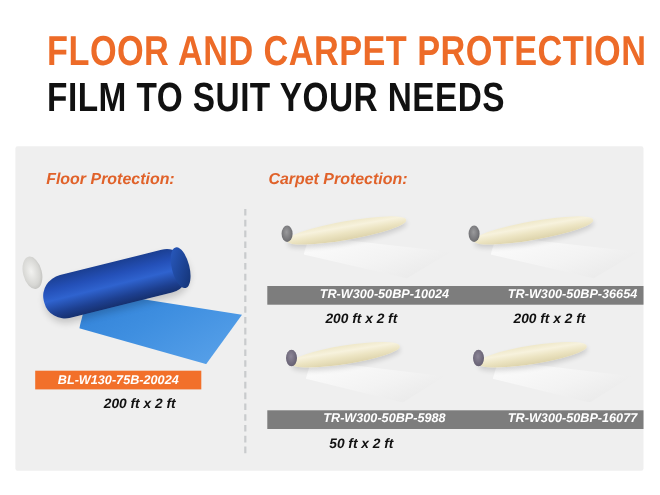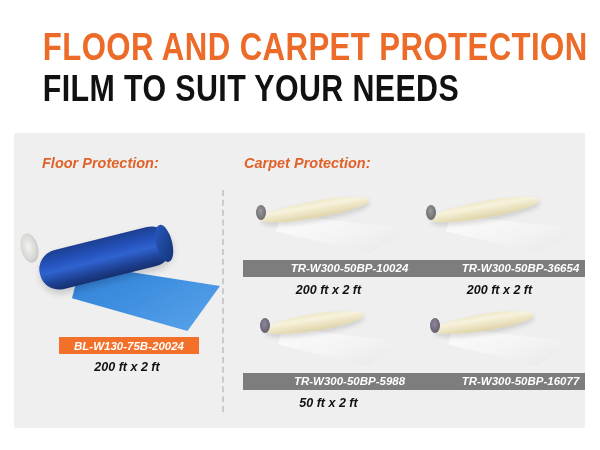--- a/index.html
+++ b/index.html
@@ -133,23 +133,23 @@
     display: flex;
     align-items: center;
     justify-content: center;
     font-size: 11.5px;
     font-weight: bold;
     font-style: italic;
     color: #ffffff;
     white-space: nowrap;
   }
   .label-orange {
-    left: 45px;
+    left: 18px;
     top: 204px;
-    width: 140px;
+    width: 151px;
     height: 17px;
     background: #F2702A;
   }
   .dim-text {
     position: absolute;
     font-size: 12.5px;
     font-weight: bold;
     font-style: italic;
     color: #111111;
     text-align: center;

